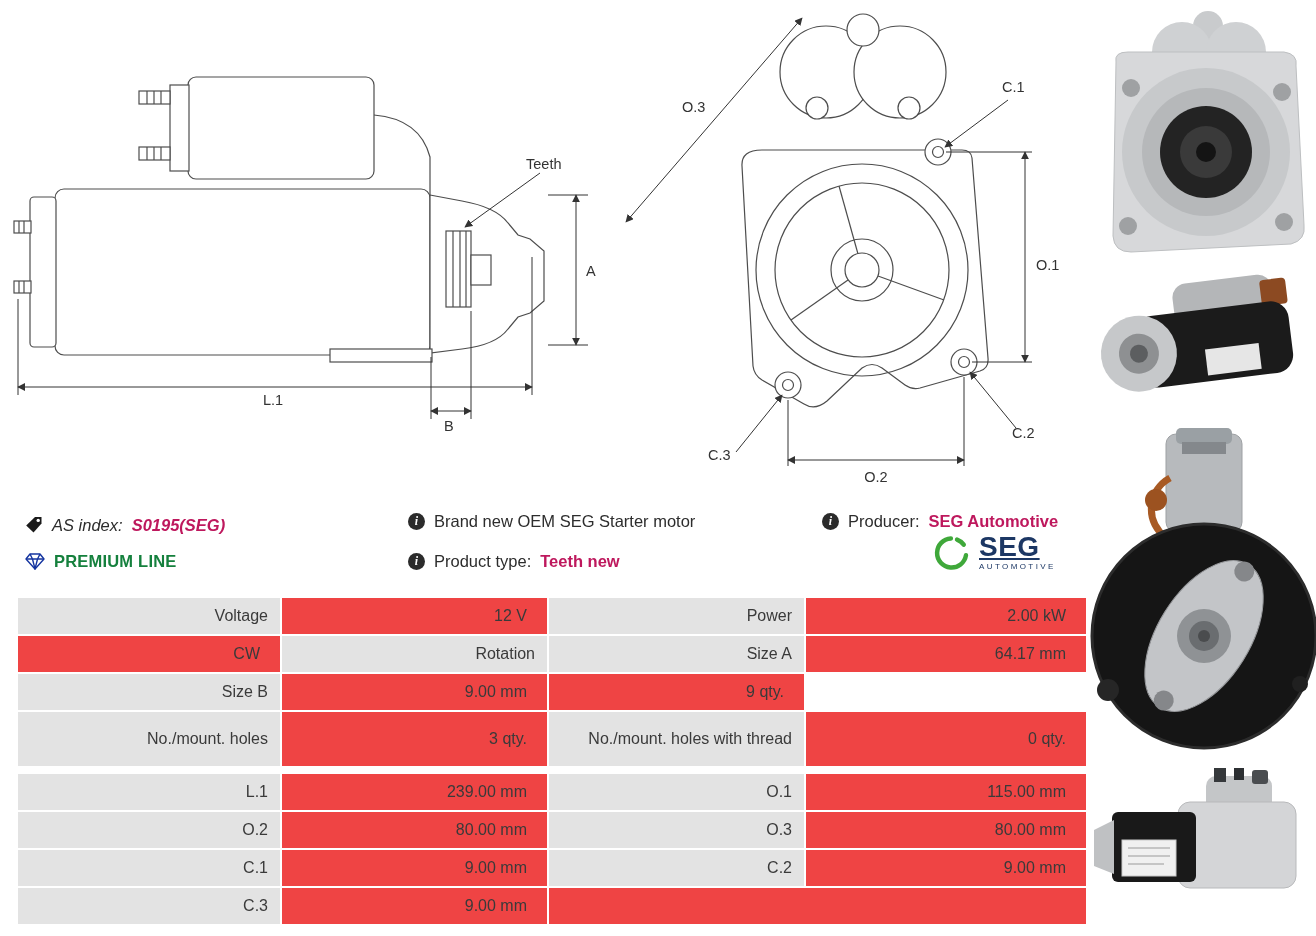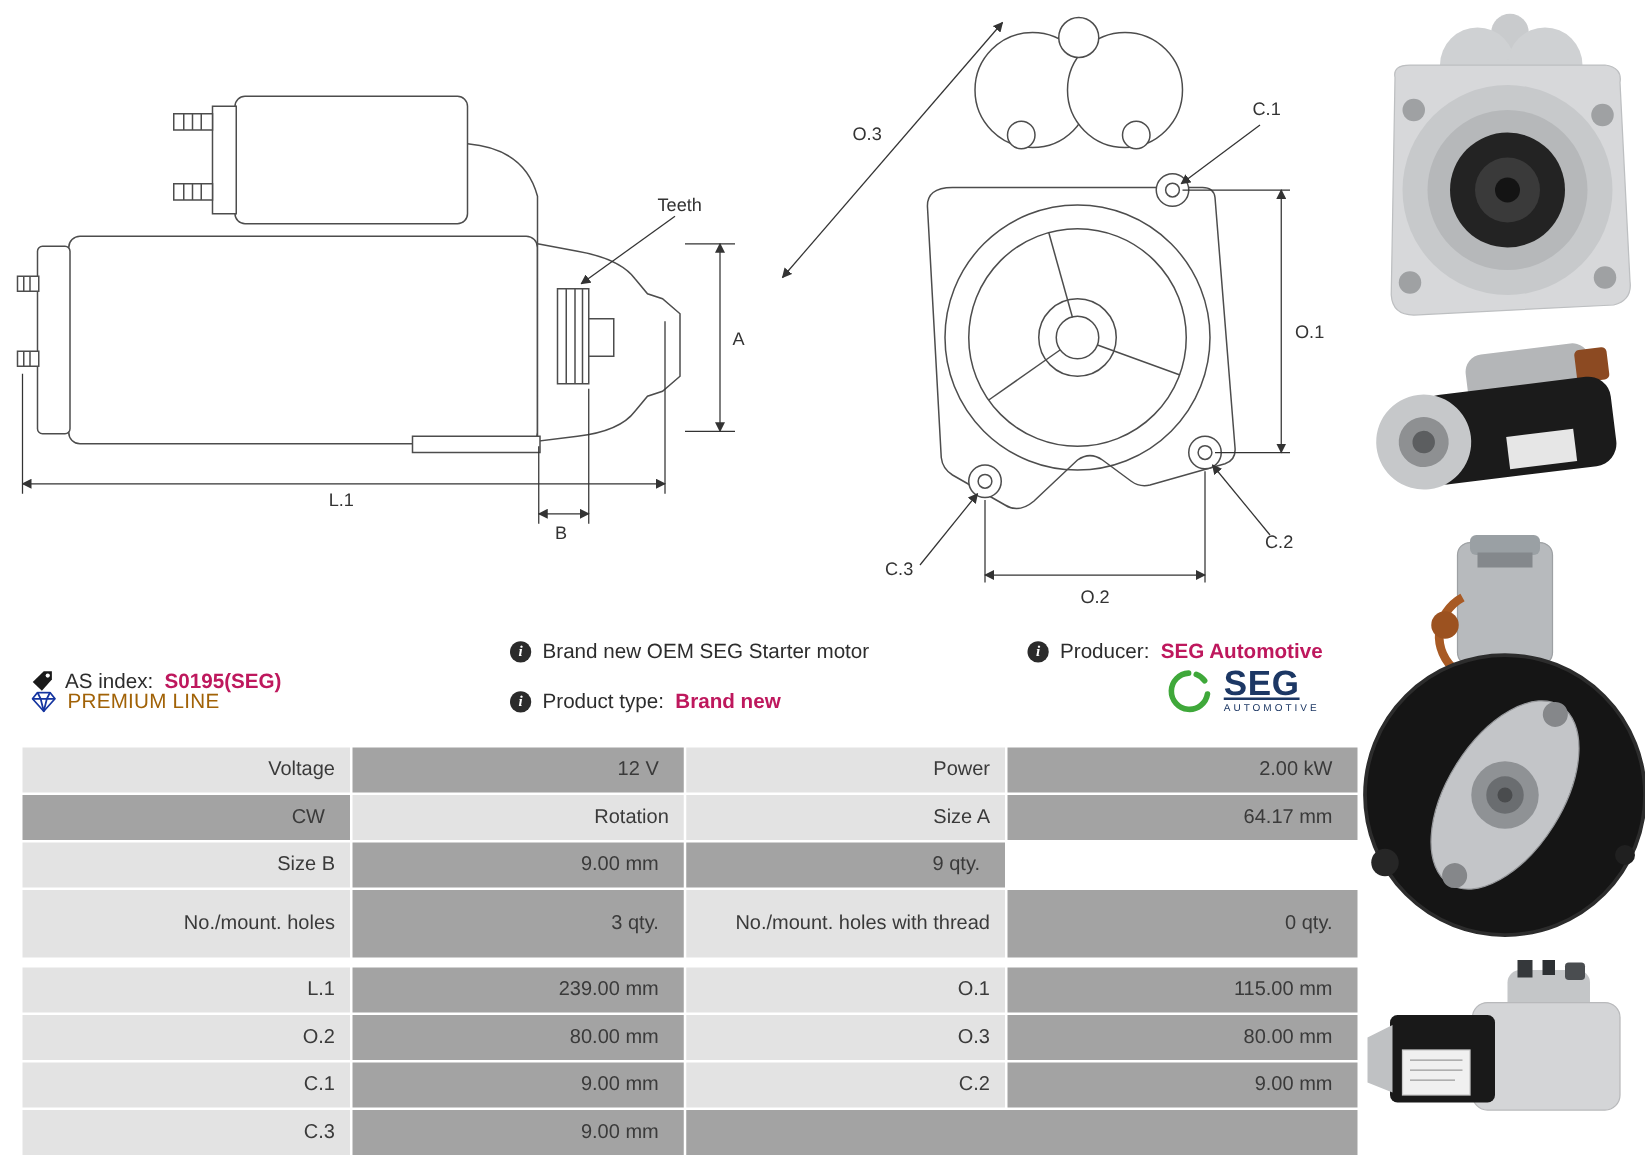--- a/index.html
+++ b/index.html
@@ -14,34 +14,34 @@
   .d-side  { left:10px;  top:55px; }
   .d-front { left:612px; top:8px; }
 
   
   .info-line { position:absolute; display:flex; align-items:center; gap:9px;
                font-size:16.5px; color:#2d2d2d; height:24px; white-space:nowrap; }
   .info-line b { font-weight:bold; color:#be185d; }
   .iico { width:17px; height:17px; border-radius:50%; background:#2b2b2b; color:#fff;
           display:flex; align-items:center; justify-content:center;
           font:italic bold 12px "Liberation Serif", serif; flex:0 0 17px; }
-  .premium-text { color:#a16207; font-weight:normal; letter-spacing:0.2px;text-align:right; }
+  .premium-text { color:#15803d; font-weight:bold; letter-spacing:0.2px;text-align:right; }
 
   
   .seg-logo { position:absolute; left:933px; top:534px; display:flex; align-items:center; gap:8px; }
   .seg-name { font-size:28px; font-weight:bold; color:#1c3764; line-height:0.85; letter-spacing:0.5px;text-decoration:underline; }
   .seg-sub  { font-size:8px; letter-spacing:2.4px; color:#1c3764; margin-top:3px; }
 
   
   .spec-table { position:absolute; left:18px; top:598px; width:1062px; font-size:16px; color:#3a3a3a; }
   .trow { display:grid; grid-template-columns:262px 265px 255px 280px; gap:2px; margin-bottom:2px; }
   .cell { display:flex; align-items:center; justify-content:flex-end; text-align:right;
           padding:4px 16px; min-height:36px; line-height:1.22; }
   .lbl { background:#e3e3e3; padding-right:12px;padding-left:12px; }
-  .val { background:#a3a3a3; padding-right:20px; }
+  .val { background:#ef4444; padding-right:20px; }
   .tall .cell { min-height:54px; }
   .g2-first { margin-top:8px; }
   .span2 { grid-column:span 2; }
 
   
   .photos { position:absolute; left:1086px; top:0; width:230px; height:936px; }
   .photo  { position:absolute; left:0; width:230px; }
   .p1 { top:0; }  .p2 { top:262px; } .p3 { top:428px; } .p4 { top:768px; }
 </style>
 </head>
@@ -147,21 +147,21 @@
       <line x1="124" y1="444" x2="170" y2="387" marker-end="url(#ah)"></line>
     </g>
     <text x="70" y="104">O.3</text>
     <text x="390" y="84">C.1</text>
     <text x="424" y="262">O.1</text>
     <text x="264" y="474" text-anchor="middle">O.2</text>
     <text x="400" y="430">C.2</text>
     <text x="96" y="452">C.3</text>
   </svg>
 
-  <div class="info-line" style="left:25px; top:533px;">
+  <div class="info-line" style="left:25px; top:513px;font-style:italic;">
     <svg width="18" height="18" viewBox="0 0 18 18">
       <path d="M10,1 L16.5,1 L16.5,7.5 L8.5,16.5 L1.2,9.5 Z" fill="#1a1a1a"></path>
       <circle cx="13.2" cy="4.4" r="1.7" fill="#fff"></circle>
     </svg>
     <span>AS index:</span>
     <b>S0195(SEG)</b>
   </div>
 
   <div class="info-line" style="left:25px; top:549px;">
     <svg width="20" height="17" viewBox="0 0 20 17" fill="none" stroke="#1535a0" stroke-width="1.4" stroke-linejoin="round">
@@ -172,21 +172,21 @@
   </div>
 
   <div class="info-line" style="left:408px; top:509px;">
     <span class="iico">i</span>
     <span>Brand new OEM SEG Starter motor</span>
   </div>
 
   <div class="info-line" style="left:408px; top:549px;">
     <span class="iico">i</span>
     <span>Product type:</span>
-    <b>Brand new</b>
+    <b>Teeth new</b>
   </div>
 
   <div class="info-line" style="left:822px; top:509px;">
     <span class="iico">i</span>
     <span>Producer:</span>
     <b>SEG Automotive</b>
   </div>
 
   <div class="seg-logo">
     <svg width="38" height="38" viewBox="0 0 34 34">

